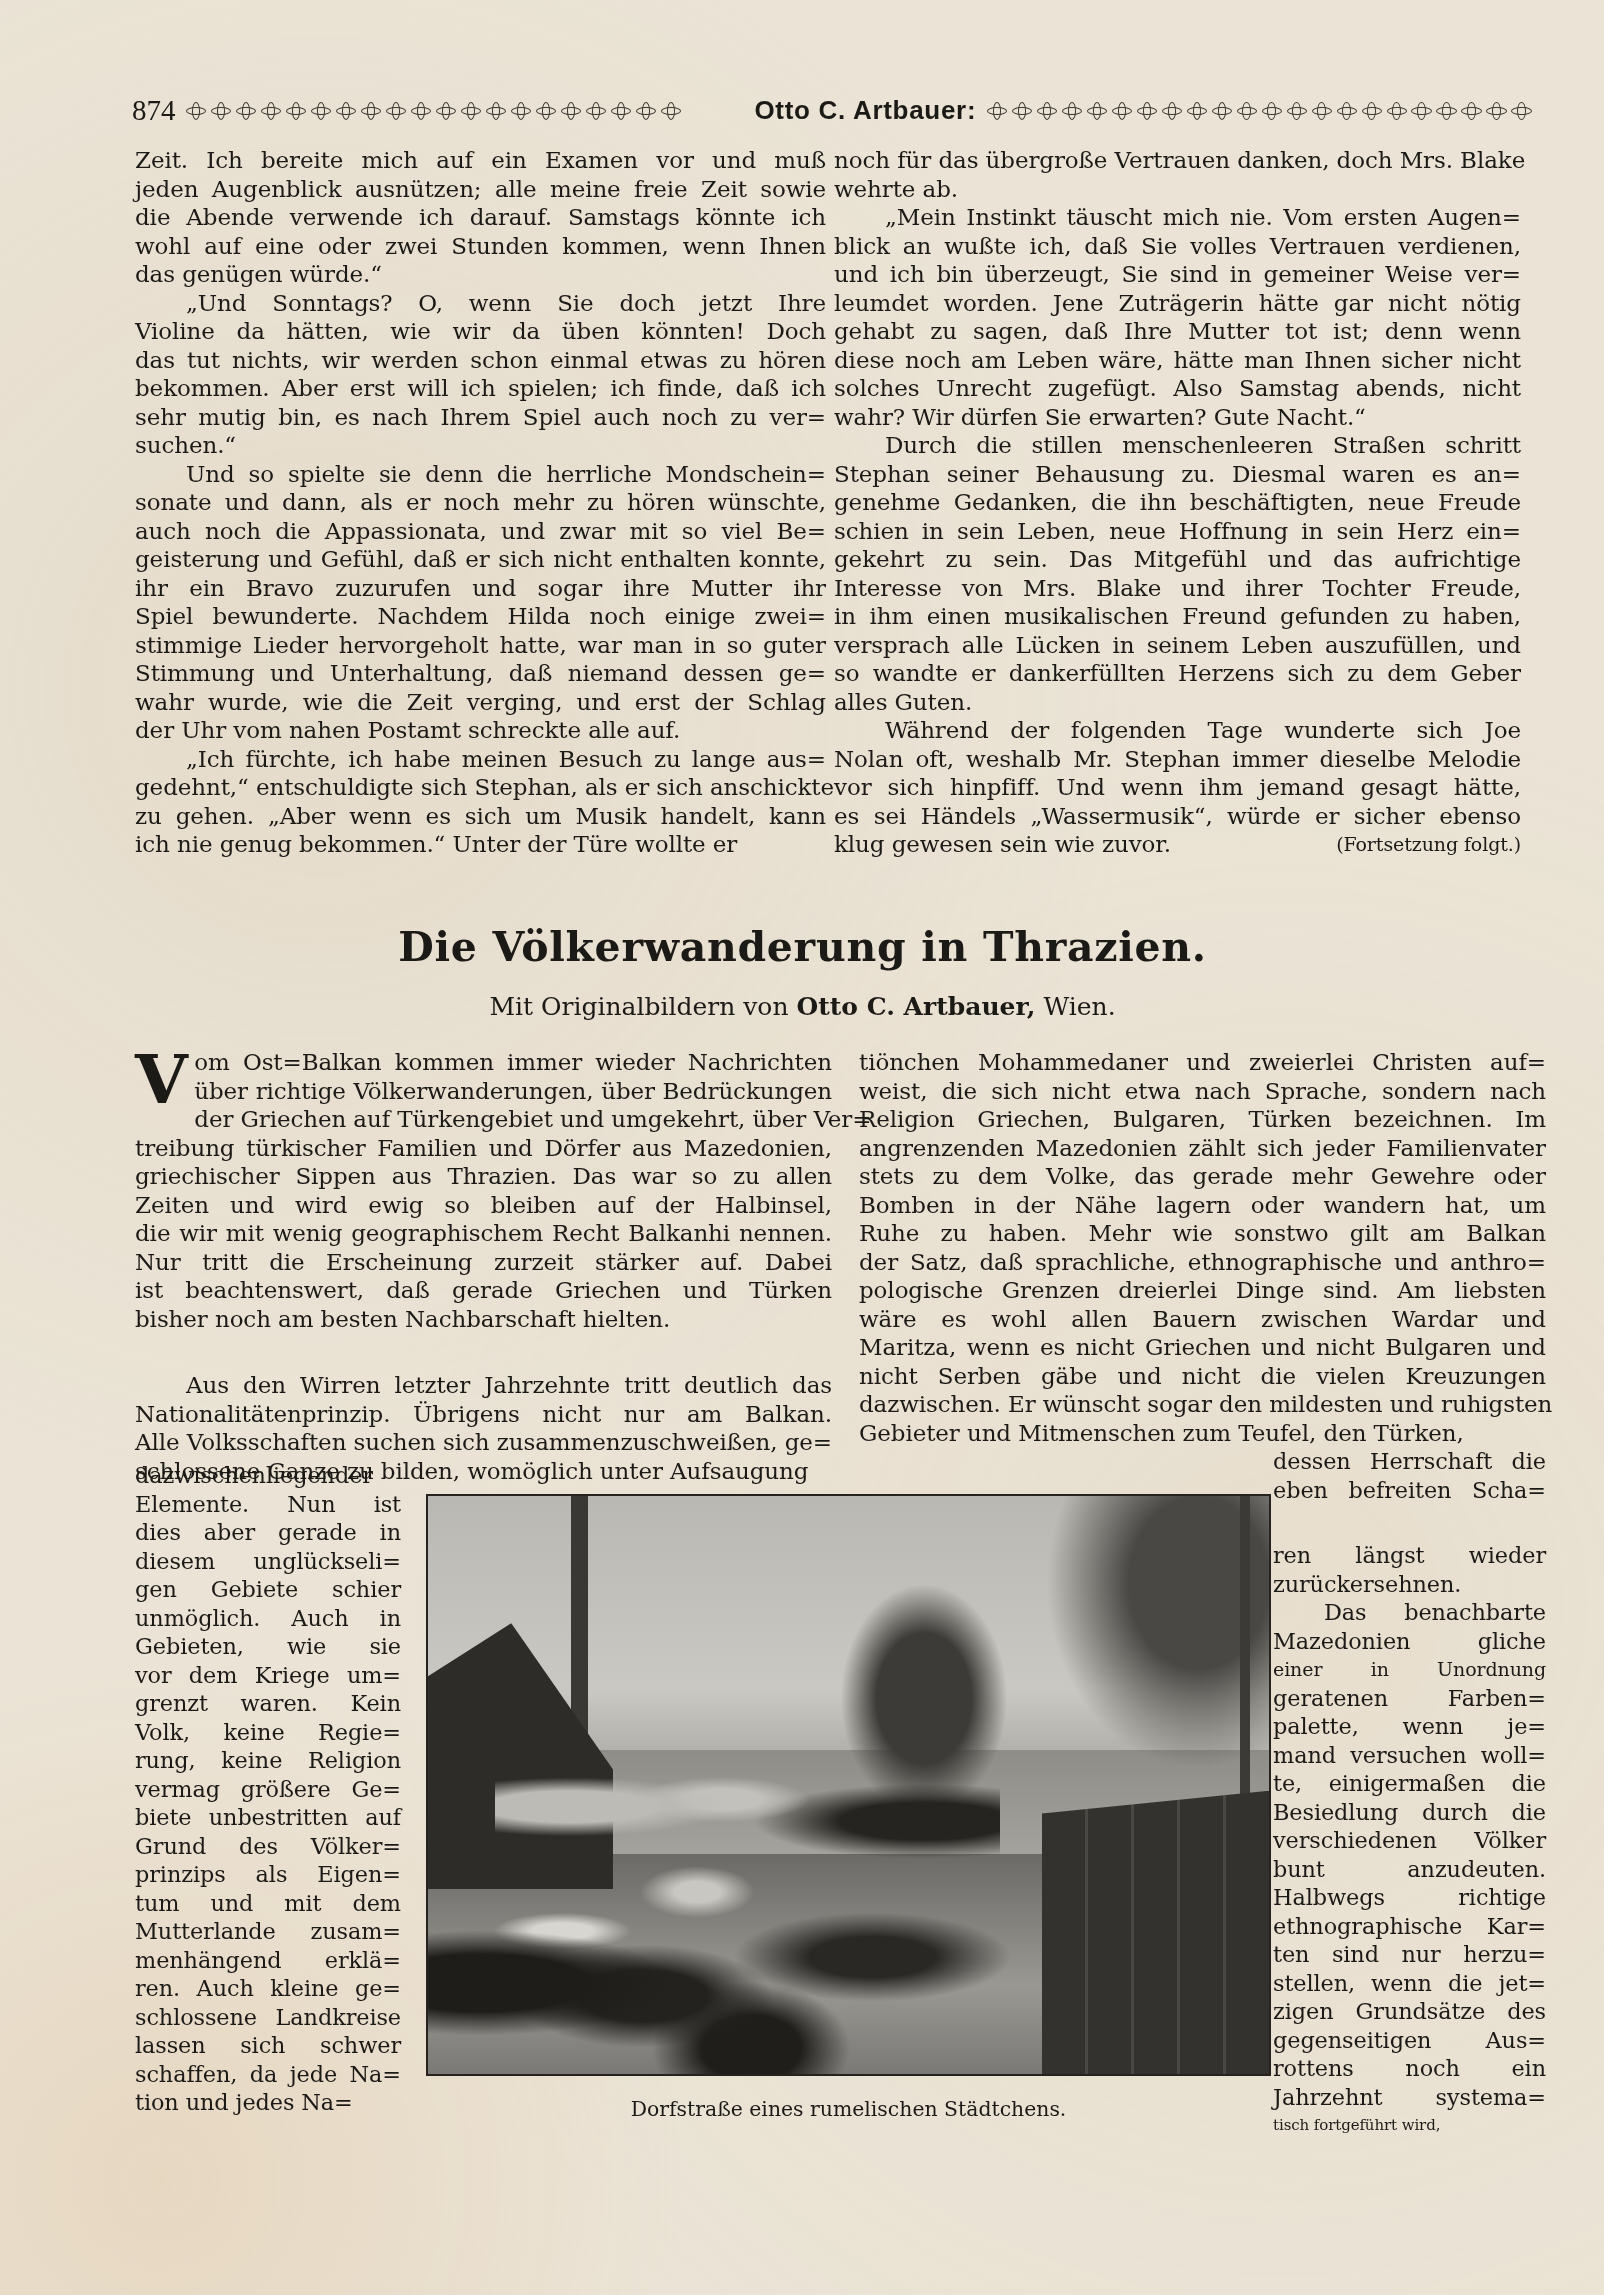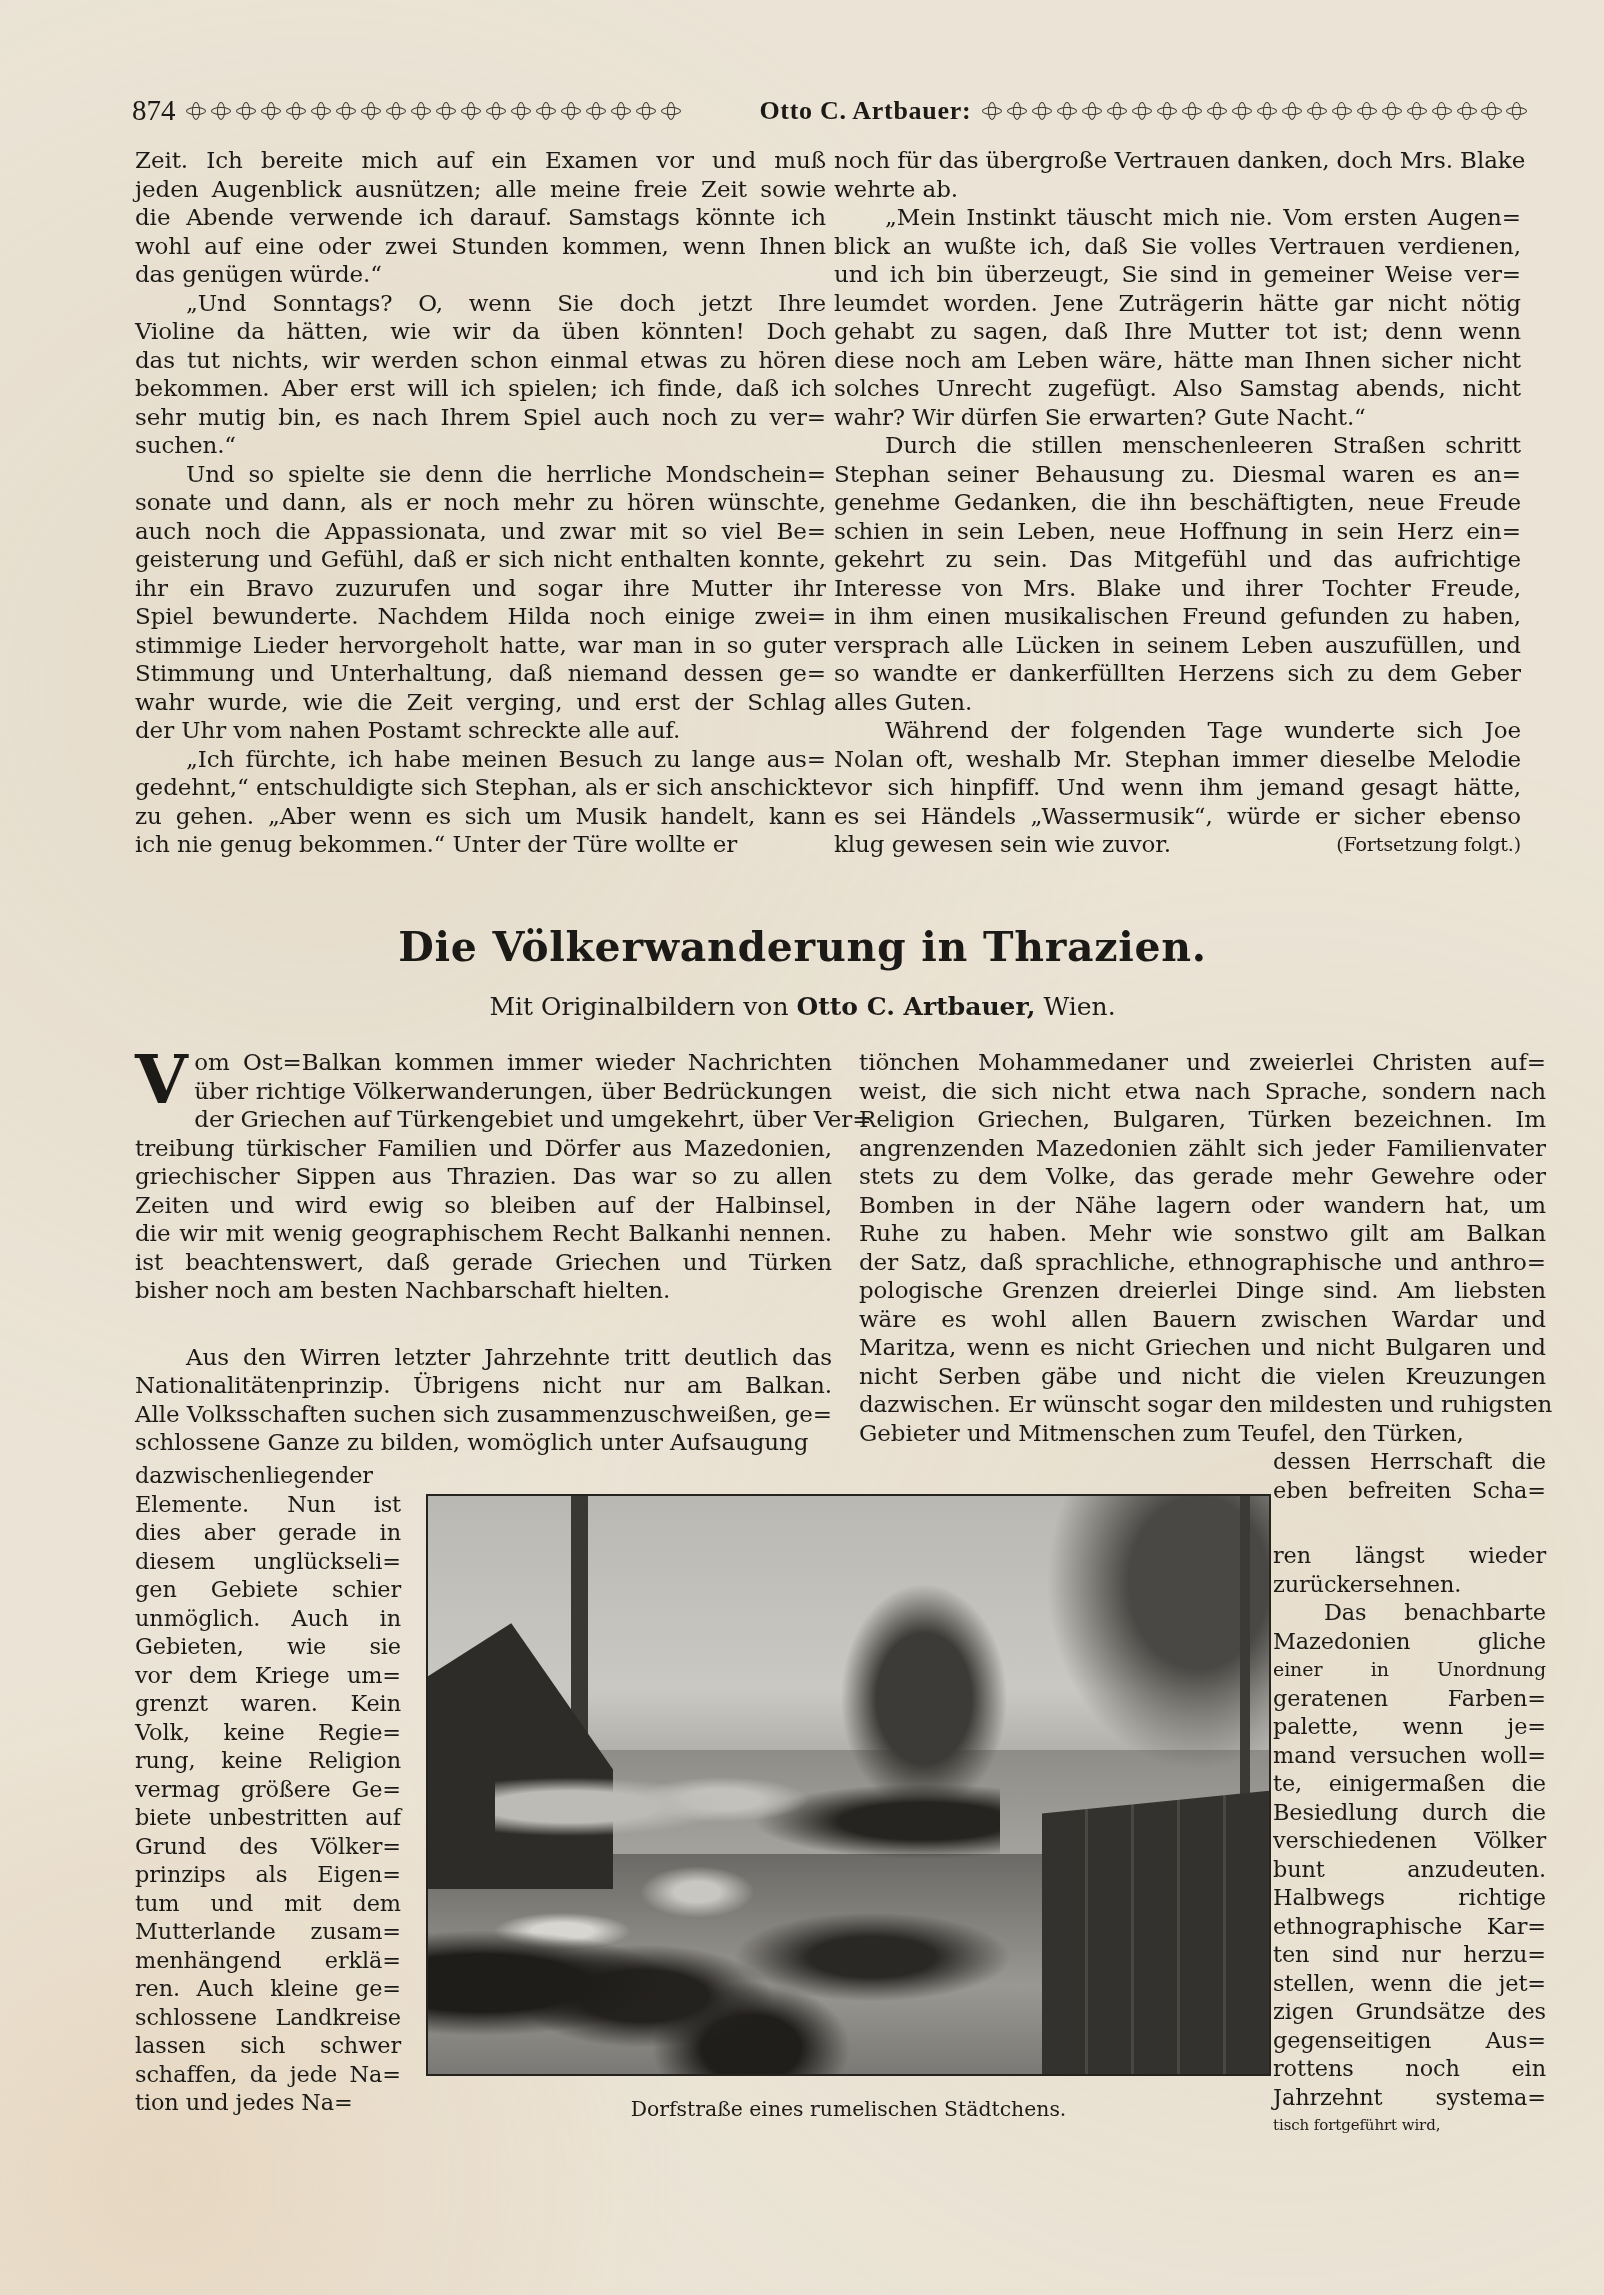--- a/index.html
+++ b/index.html
@@ -22,21 +22,21 @@
     display: flex; align-items: center; gap: 9.2px;
   }
   .page-number { font-family: "Liberation Serif", serif; font-size: 29px; line-height: 1; }
   .ornament-row { flex: 1; height: 20px; display: flex; align-items: center; overflow: hidden; gap: 2.6px; }
   .orn { width: 22.4px; height: 17px; flex: 0 0 auto; position: relative; }
   .orn::before, .orn::after {
     content: ""; position: absolute; border: 1.3px solid #3a3630; border-radius: 50%;
   }
   .orn::before { left: 1.3px; top: 4.6px; width: 18.4px; height: 6.6px; }
   .orn::after { left: 7.2px; top: 0; width: 6.6px; height: 16px; }
-  .header-author { font-family: Liberation Serif, serif; font-size: 26px; font-weight: bold; letter-spacing: 0.7px; white-space: nowrap; }
+  .header-author { font-family: Liberation Sans, sans-serif; font-size: 26px; font-weight: bold; letter-spacing: 0.7px; white-space: nowrap; }
 
   
   .col {
     position: absolute; font-size: 23px; line-height: 28.5px;
     text-align: justify; font-family: "DejaVu Serif", serif; letter-spacing: -0.1px;
   }
   .col p { margin: 0; text-indent: 0; }
   .col .line { display: block; text-align: justify; text-align-last: justify; white-space: nowrap; }
   .col .line.last { text-align-last: left; }
 
@@ -240,20 +240,21 @@
   <div class="col col-art-left" id="art-left">
       <p>
         <span class="dropcap">V</span>
         <span class="line">om Ost=Balkan kommen immer wieder Nachrichten</span>
         <span class="line">über richtige Völkerwanderungen, über Bedrückungen</span>
         <span class="line">der Griechen auf Türkengebiet und umgekehrt, über Ver=</span>
         <span class="line">treibung türkischer Familien und Dörfer aus Mazedonien,</span>
         <span class="line">griechischer Sippen aus Thrazien. Das war so zu allen</span>
         <span class="line">Zeiten und wird ewig so bleiben auf der Halbinsel,</span>
         <span class="line">die wir mit wenig geographischem Recht Balkanhi nennen.</span>
+        <span class="line">Nur tritt die Erscheinung zurzeit stärker auf. Dabei</span>
         <span class="line">ist beachtenswert, daß gerade Griechen und Türken</span>
         <span class="line last">bisher noch am besten Nachbarschaft hielten.</span>
       </p>
       <p>
         <span class="line" style="padding-left: 51px; margin-top: 38px;">Aus den Wirren letzter Jahrzehnte tritt deutlich das</span>
         <span class="line">Nationalitätenprinzip. Übrigens nicht nur am Balkan.</span>
         <span class="line">Alle Volksschaften suchen sich zusammenzuschweißen, ge=</span>
         <span class="line last">schlossene Ganze zu bilden, womöglich unter Aufsaugung</span>
       </p>
     </div>

